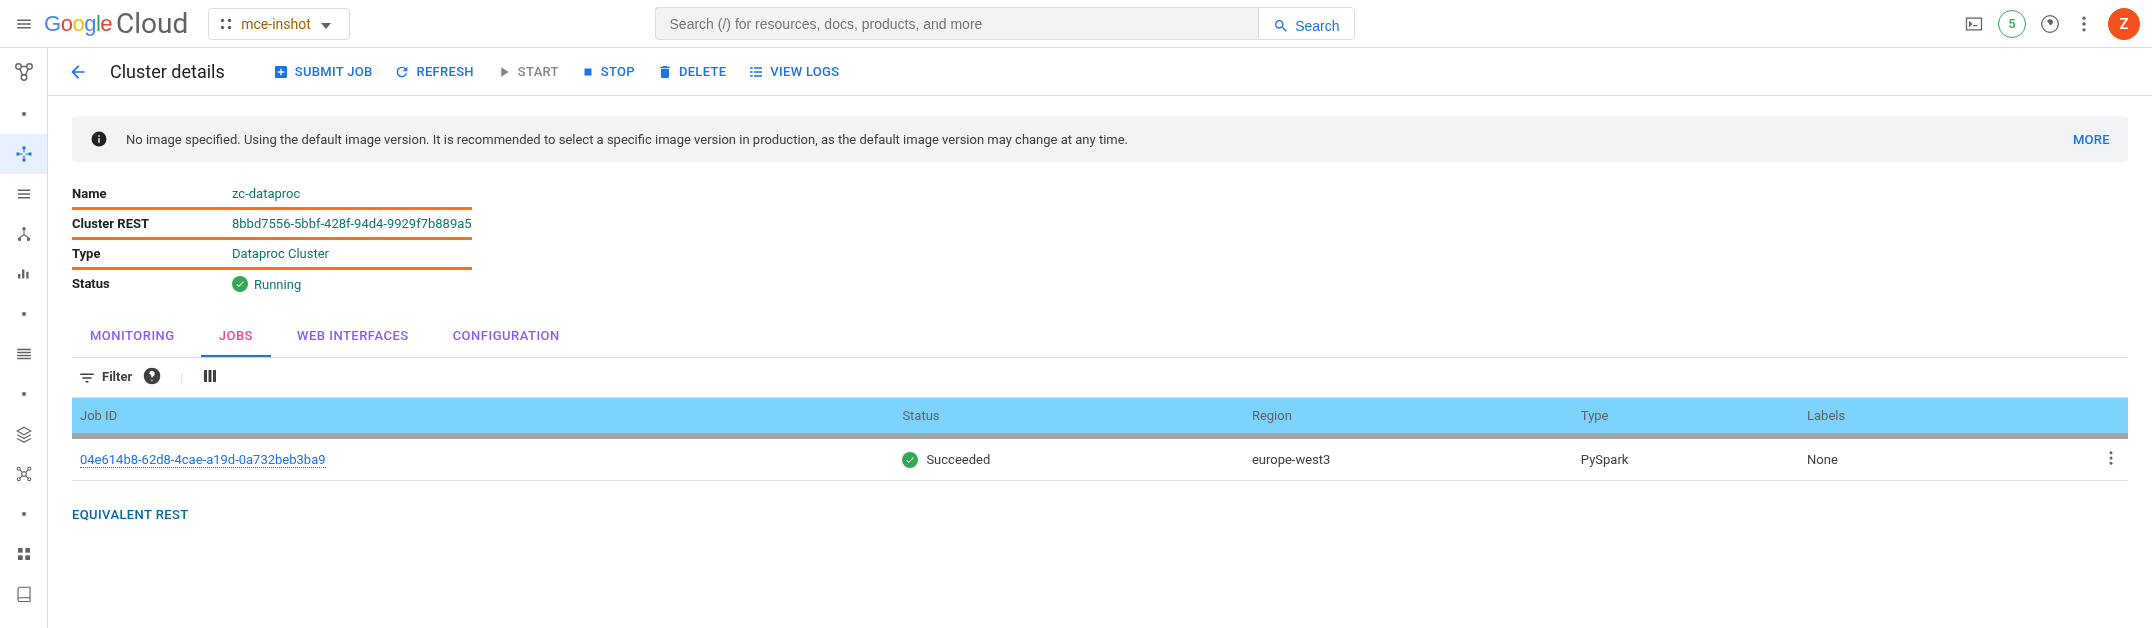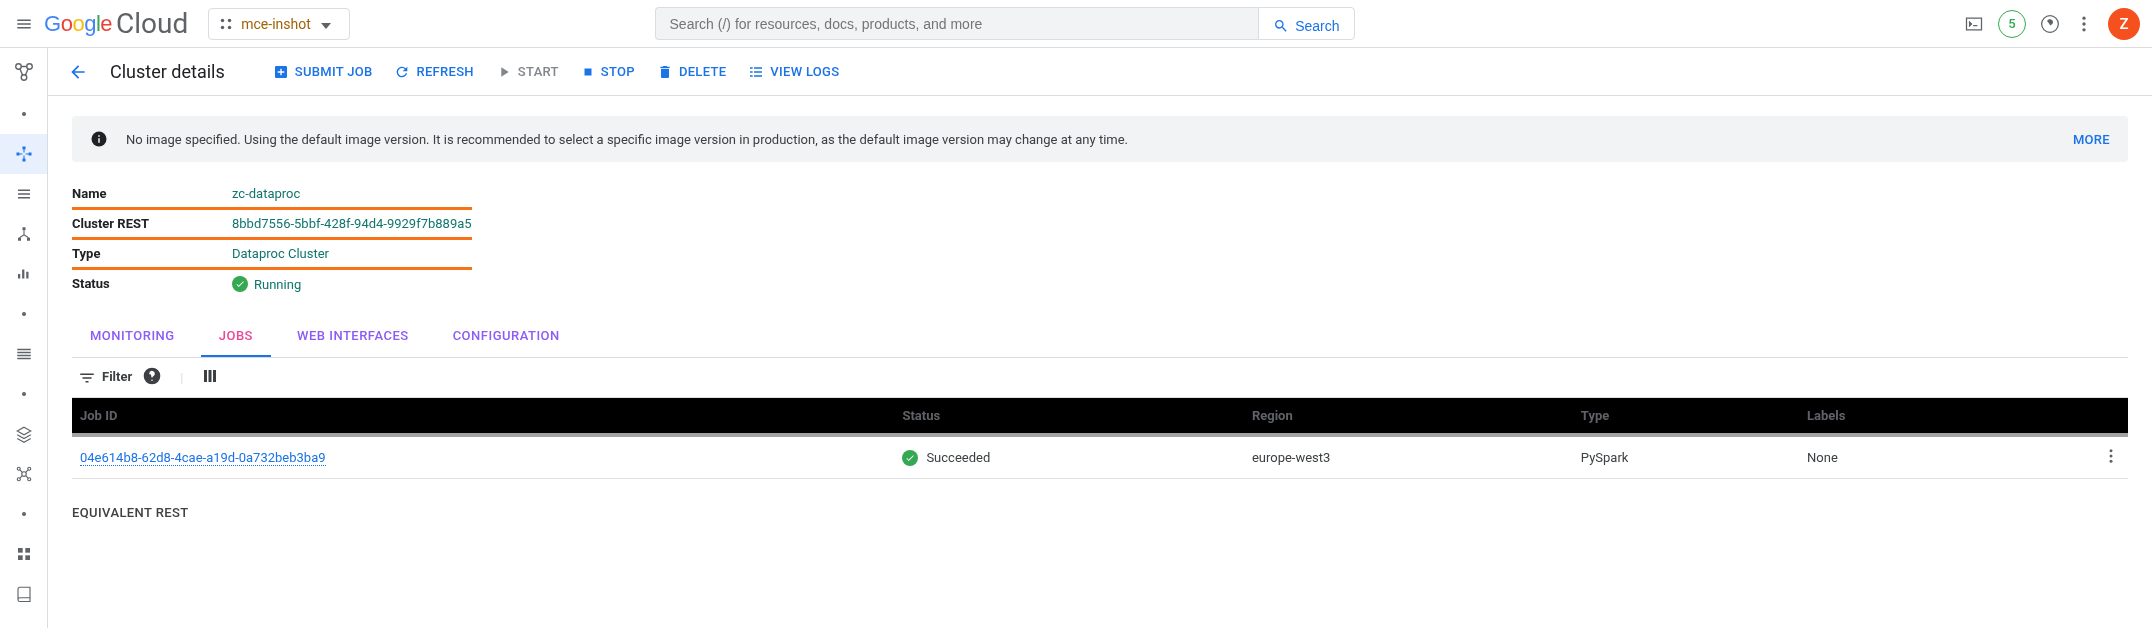--- a/index.html
+++ b/index.html
@@ -57,27 +57,27 @@
   .tabs { display:flex; border-bottom: 1px solid #dadce0; gap: 8px; margin-bottom: 0;}
   .tab { padding: 12px 18px; font-size:13px; font-weight:500; letter-spacing:.5px; color:#8b5cf6; cursor:pointer; text-transform:uppercase; border-bottom: 2px solid transparent;}
   .tab.active { color:#ec4899; border-bottom-color:#1a73e8;}
   
   .filter-bar { display:flex; align-items:center; padding: 8px 6px; border-bottom:1px solid #e0e0e0; gap: 10px;}
   .filter-label { font-weight:700; font-size:13px; display:flex; align-items:flex-start; gap:6px;}
   .filter-input { border:none; outline:none; flex:1; font-size:13px; color:#5f6368; background:transparent;}
   .filter-right { display:flex; gap:18px; align-items:center; color:#3c4043;}
   
   table.jobs { width:100%; border-collapse:collapse; font-size:13px;}
-  table.jobs th { text-align:left; font-weight:700; color:#5f6368; padding: 10px 8px; background:#000000; border-bottom:4px solid #a3a3a3;}
+  table.jobs th { text-align:left; font-weight:400; color:#5f6368; padding: 10px 8px; background:#7dd3fc; border-bottom:6px solid #a3a3a3;}
   table.jobs td { padding: 10px 8px; border-bottom:1px solid #e0e0e0; color:#3c4043;}
   .job-link { color:#1a73e8; border-bottom:1px dotted #1a73e8; cursor:pointer;}
   .status-cell { display:flex; align-items:center; gap:8px;}
   .row-menu { cursor:pointer; text-align:right; width:30px;}
   
-  .equiv-rest { margin-top: 26px; color:#404040; font-size:13px; font-weight:500; letter-spacing:.4px; cursor:pointer;}
+  .equiv-rest { margin-top: 26px; color:#0369a1; font-size:13px; font-weight:500; letter-spacing:.4px; cursor:pointer;}
   
   .icon { display:inline-flex; }
 </style>
 </head>
 <body>
 
 <div class="top-header">
   <div class="hamburger">
     <svg width="18" height="18" viewBox="0 0 24 24">
         <path fill="#5f6368" d="M3 18h18v-2H3v2zm0-5h18v-2H3v2zm0-7v2h18V6H3z"></path>

